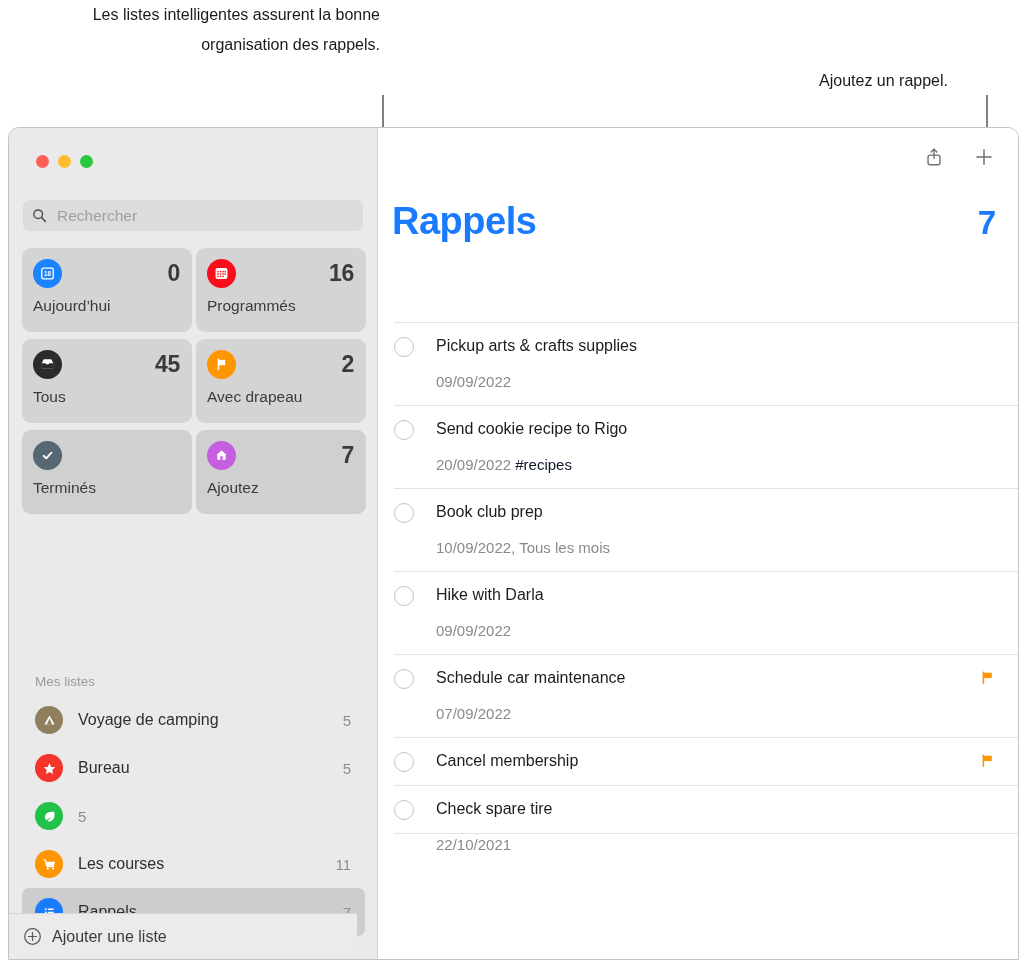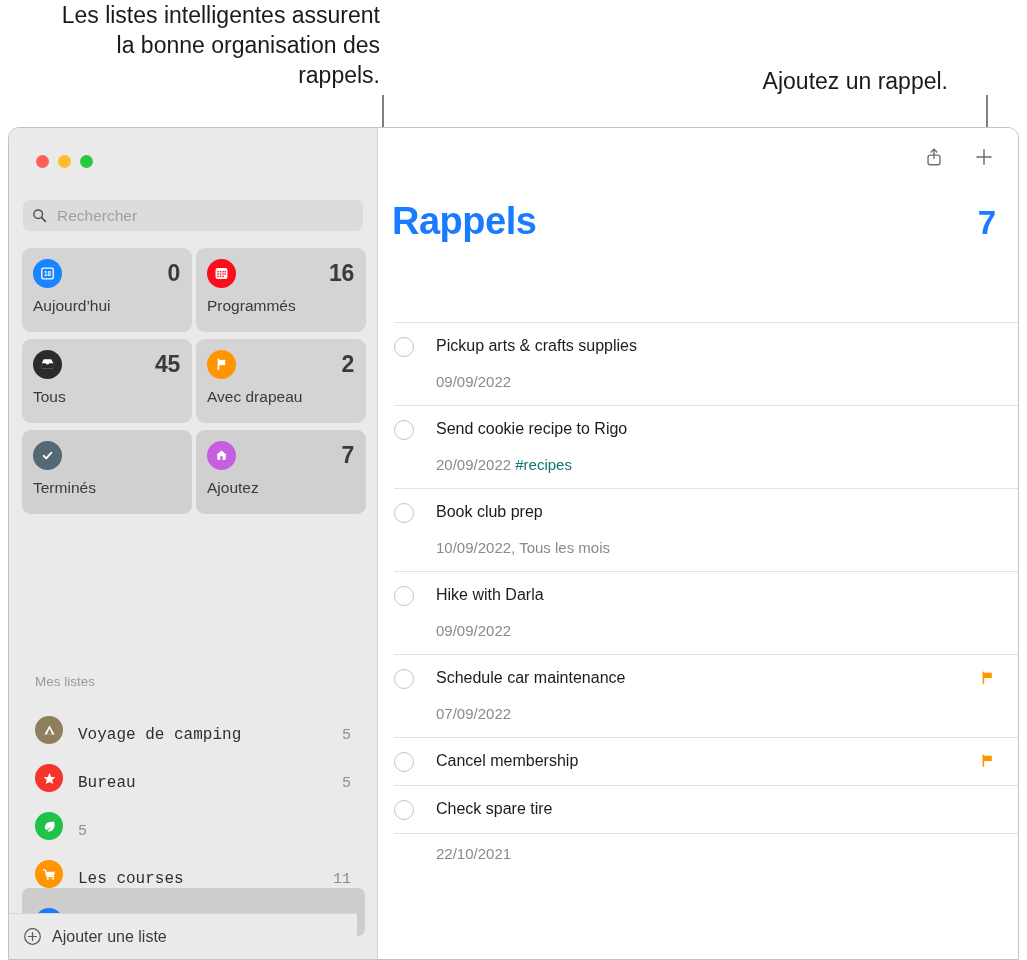--- a/index.html
+++ b/index.html
@@ -8,21 +8,21 @@
     width: 1027px; height: 960px;
     overflow: hidden;
     font-family: "Liberation Sans", sans-serif;
     -webkit-font-smoothing: antialiased;
   }
   #root { position: relative; width: 1027px; height: 960px; }
 
   
   .callout {
     position: absolute;
-    font-size: 23px;
+    font-size: 16px;
     line-height: 30px;
     color: #1a1a1a;
     font-family: "Liberation Sans", sans-serif;
   }
   #callout-left { left: 40px; top: 0px; width: 340px; text-align: right; }
   #callout-right { left: 700px; top: 66px; width: 248px; text-align: right; }
   .leader { position: absolute; background: #808080; }
 
   
   #window {
@@ -100,22 +100,22 @@
   
   .section-hdr {
     position: absolute; left: 26px;
     font-size: 13.5px; color: #9a9a9a;
   }
   #hdr-mylists { top: 546px; }
 
   
   #lists { position: absolute; left: 13px; top: 568px; width: 343px; }
   .list-row {
-    height: 48px; display: flex; align-items: flex-end;
-    padding: 0 14px 0 13px; border-radius: 7px; box-sizing: border-box; font-family: Liberation Mono, monospace;
+    height: 48px; display: flex; align-items: center;
+    padding: 0 14px 0 13px; border-radius: 7px; box-sizing: border-box;
   }
   .list-row.selected { background: #cdcdcd; }
   .list-icon {
     width: 28px; height: 28px; border-radius: 50%;
     display: flex; align-items: center; justify-content: center;
     flex: 0 0 28px; margin-right: 15px;
   }
   .list-name { font-size: 16px; color: #2f2f2f; flex: 1; }
   .list-count { font-size: 15px; color: #8d8d8d; }
 
@@ -163,25 +163,25 @@
   }
   .rem-row:first-child { border-top: 1px solid #e3e3e3; }
   .circle {
     width: 20px; height: 20px; border-radius: 50%;
     border: 1.6px solid #c6c6c6; flex: 0 0 20px;
     margin-right: 22px; margin-top: 1px; box-sizing: border-box;
   }
   .rem-body { flex: 1; }
   .rem-title { font-size: 16px; color: #1c1c1c; line-height: 20px; }
   .rem-sub { font-size: 15px; color: #8a8a8a; line-height: 20px; margin-top: 16px; }
-  .rem-sub .hashtag { color: #0f766e; }
+  .rem-sub .hashtag { color: #0f172a; }
   .flag-wrap { width: 16px; flex: 0 0 16px; margin-left: 8px; margin-top: 2px; }
   .trailing-date {
     border-top: 1px solid #e3e3e3;
-    padding: 11px 0 0 42px;
+    padding: 2px 0 0 42px;
     font-size: 15px; color: #8a8a8a;
   }
 </style>
 </head>
 <body>
 
 <div id="root">
 
   <div class="callout" id="callout-left">Les listes intelligentes assurent la bonne organisation des rappels.</div>
   <div class="leader" style="left:382px; top:95px; width:2px; height:251px;"></div>

